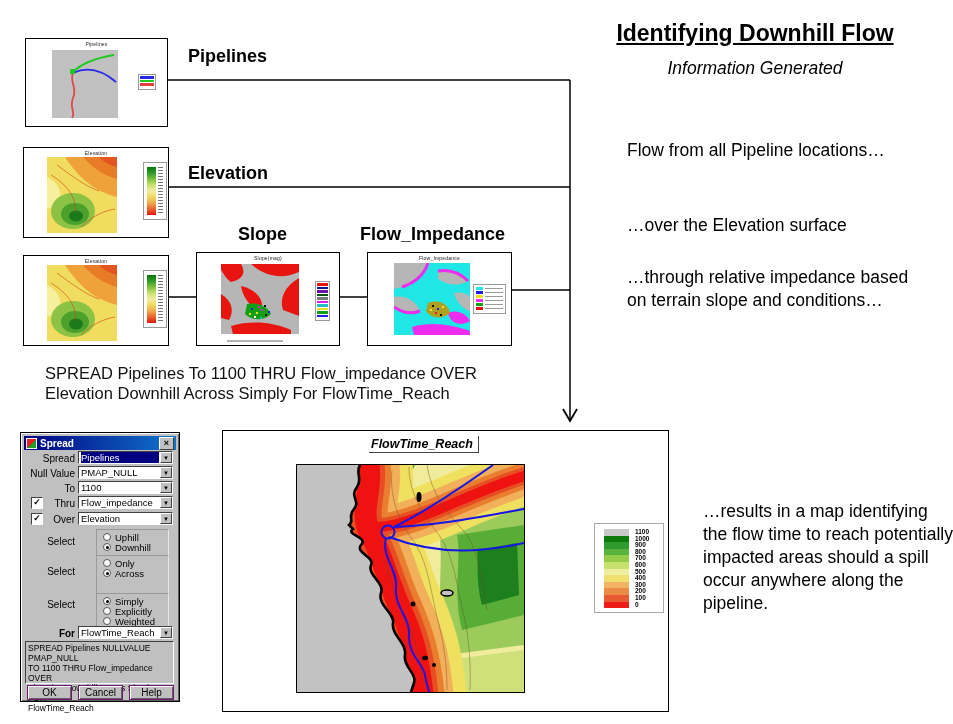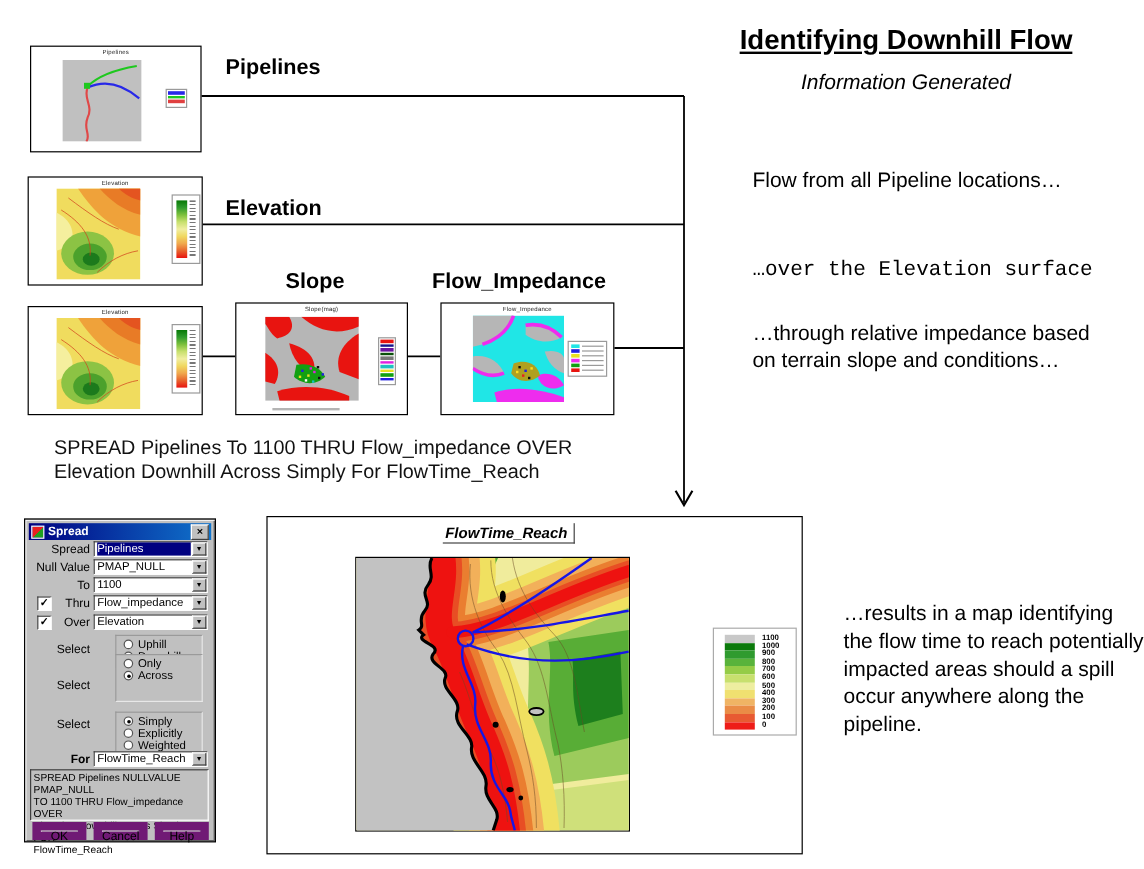--- a/index.html
+++ b/index.html
@@ -71,21 +71,21 @@
   .radio-row{display:flex;height:9px;margin-bottom:1px;}
   .radio{width:8px;height:8px;border-radius:50%;background:#fff;border:1px solid #555;
      box-sizing:border-box;position:relative;margin-right:4px;flex:0 0 8px;}
   .radio.sel::after{content:"";position:absolute;left:1.5px;top:1.5px;width:3px;height:3px;
      border-radius:50%;background:#000;}
   .radio-lbl{font-size:9.5px;line-height:9px;}
   #dlg-preview{position:absolute;left:4px;top:208px;width:149px;height:43px;
      border:1px solid;border-color:#404040 #fff #fff #404040;background:#c0c0c0;
      font-size:8.5px;line-height:10px;padding:1px 2px;box-sizing:border-box;white-space:pre-line;}
   .btn95{position:absolute;top:252px;height:15px;width:45px;background:#c0c0c0;
-     border:7px solid #701a75;box-shadow:inset 1px 1px 0 #fff,inset -1px -1px 0 #606060;
+     border:1px solid #701a75;box-shadow:inset 1px 1px 0 #fff,inset -1px -1px 0 #606060;
      font-size:10px;font-family:"Liberation Sans",sans-serif;padding:0;}
 </style>
 </head>
 <body>
 
 <svg id="connectors" width="953" height="724">
   <line x1="166" y1="80" x2="570" y2="80" stroke="#000" stroke-width="1.5"></line>
   <line x1="167" y1="187" x2="570" y2="187" stroke="#000" stroke-width="1.5"></line>
   <line x1="167" y1="297" x2="196" y2="297" stroke="#000" stroke-width="1.5"></line>
   <line x1="338" y1="297" x2="367" y2="297" stroke="#000" stroke-width="1.5"></line>
@@ -291,21 +291,21 @@
         <span class="radio"></span>
         <span class="radio-lbl">Uphill</span>
       </div>
     <div class="radio-row">
         <span class="radio sel"></span>
         <span class="radio-lbl">Downhill</span>
       </div>
   </div>
 
   <span class="dlg-label" style="top:133px;">Select</span>
-  <div class="grp" style="top:112px;height:40px;">
+  <div class="grp" style="top:122px;height:40px;">
     <div class="radio-row">
         <span class="radio"></span>
         <span class="radio-lbl">Only</span>
       </div>
     <div class="radio-row">
         <span class="radio sel"></span>
         <span class="radio-lbl">Across</span>
       </div>
   </div>
 
@@ -444,15 +444,15 @@
         </div>
       </div>
   </div>
 
 </div>
 
 <div id="page-title" class="abs" style="left:560px;top:20px;width:390px;">Identifying Downhill Flow</div>
 <div id="page-subtitle" class="abs" style="left:560px;top:58px;width:390px;">Information Generated</div>
 
 <div class="note abs" style="left:627px;top:139px;width:270px;">Flow from all Pipeline locations…</div>
-<div class="note abs" style="left:627px;top:214px;width:300px;font-family:Liberation Mono, monospace;">…over the Elevation surface</div>
+<div class="note abs" style="left:627px;top:214px;width:300px;">…over the Elevation surface</div>
 <div class="note abs" style="left:627px;top:266px;width:290px;">…through relative impedance based on terrain slope and conditions…</div>
 <div class="note abs" style="left:703px;top:500px;width:250px;">…results in a map identifying the flow time to reach potentially impacted areas should a spill occur anywhere along the pipeline.</div>
 
 </body></html>

